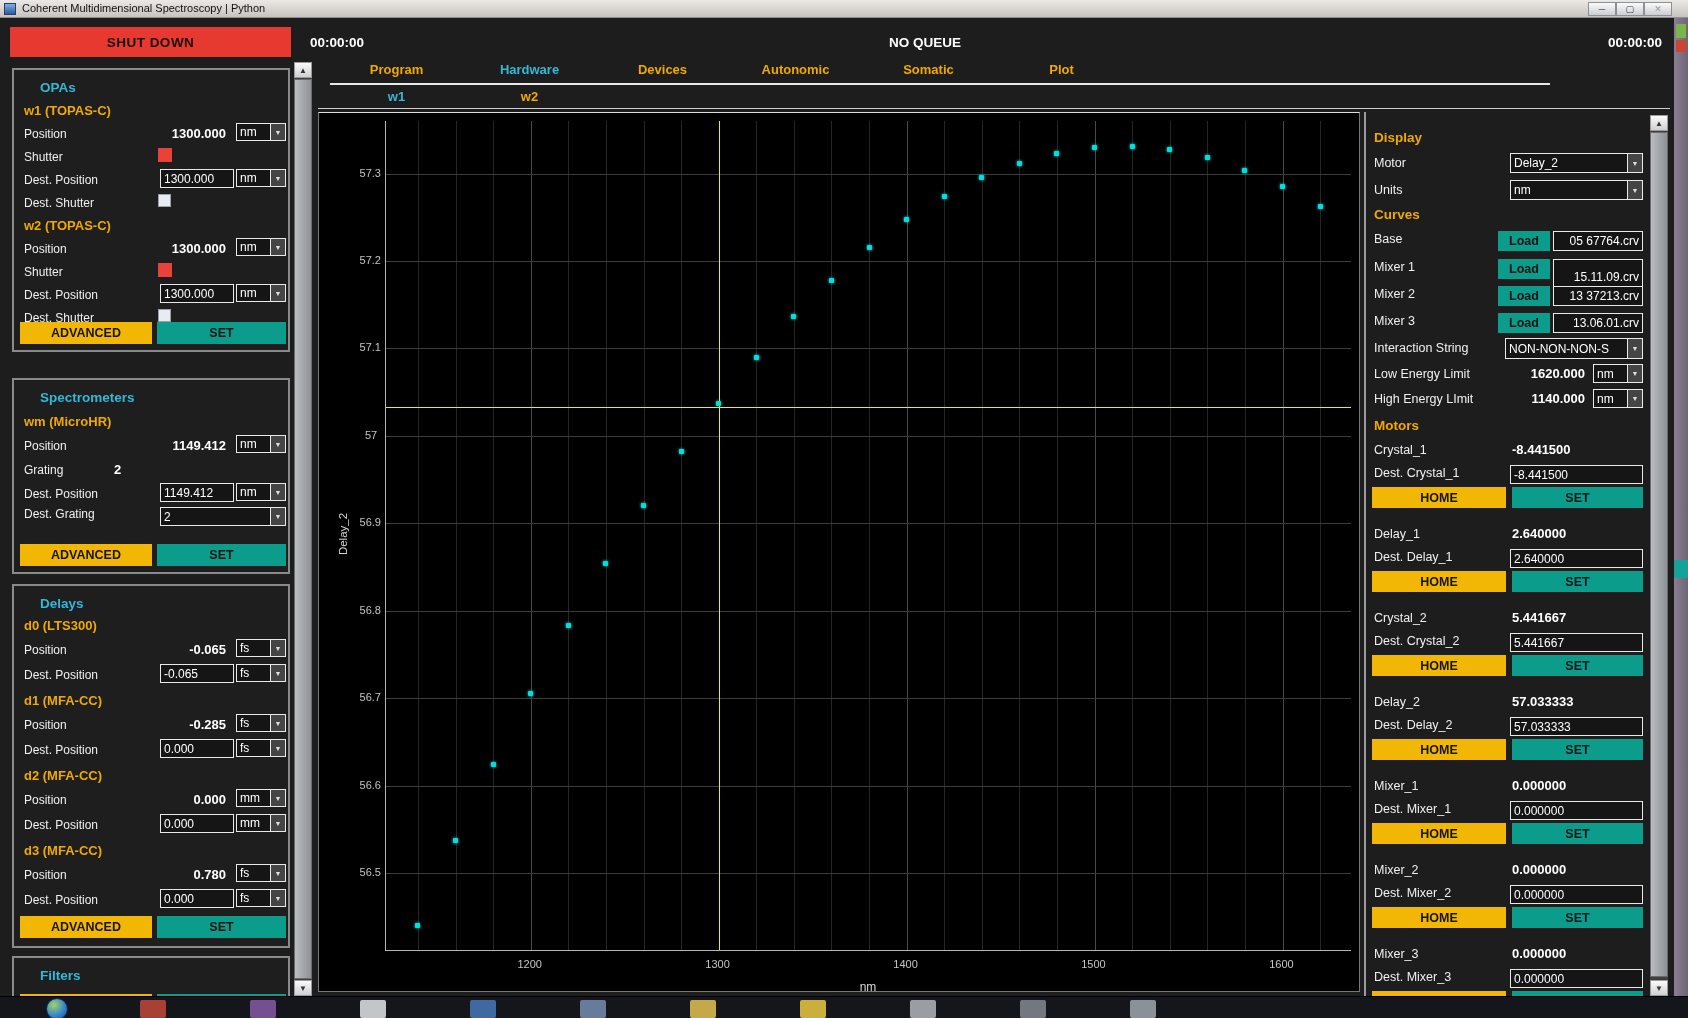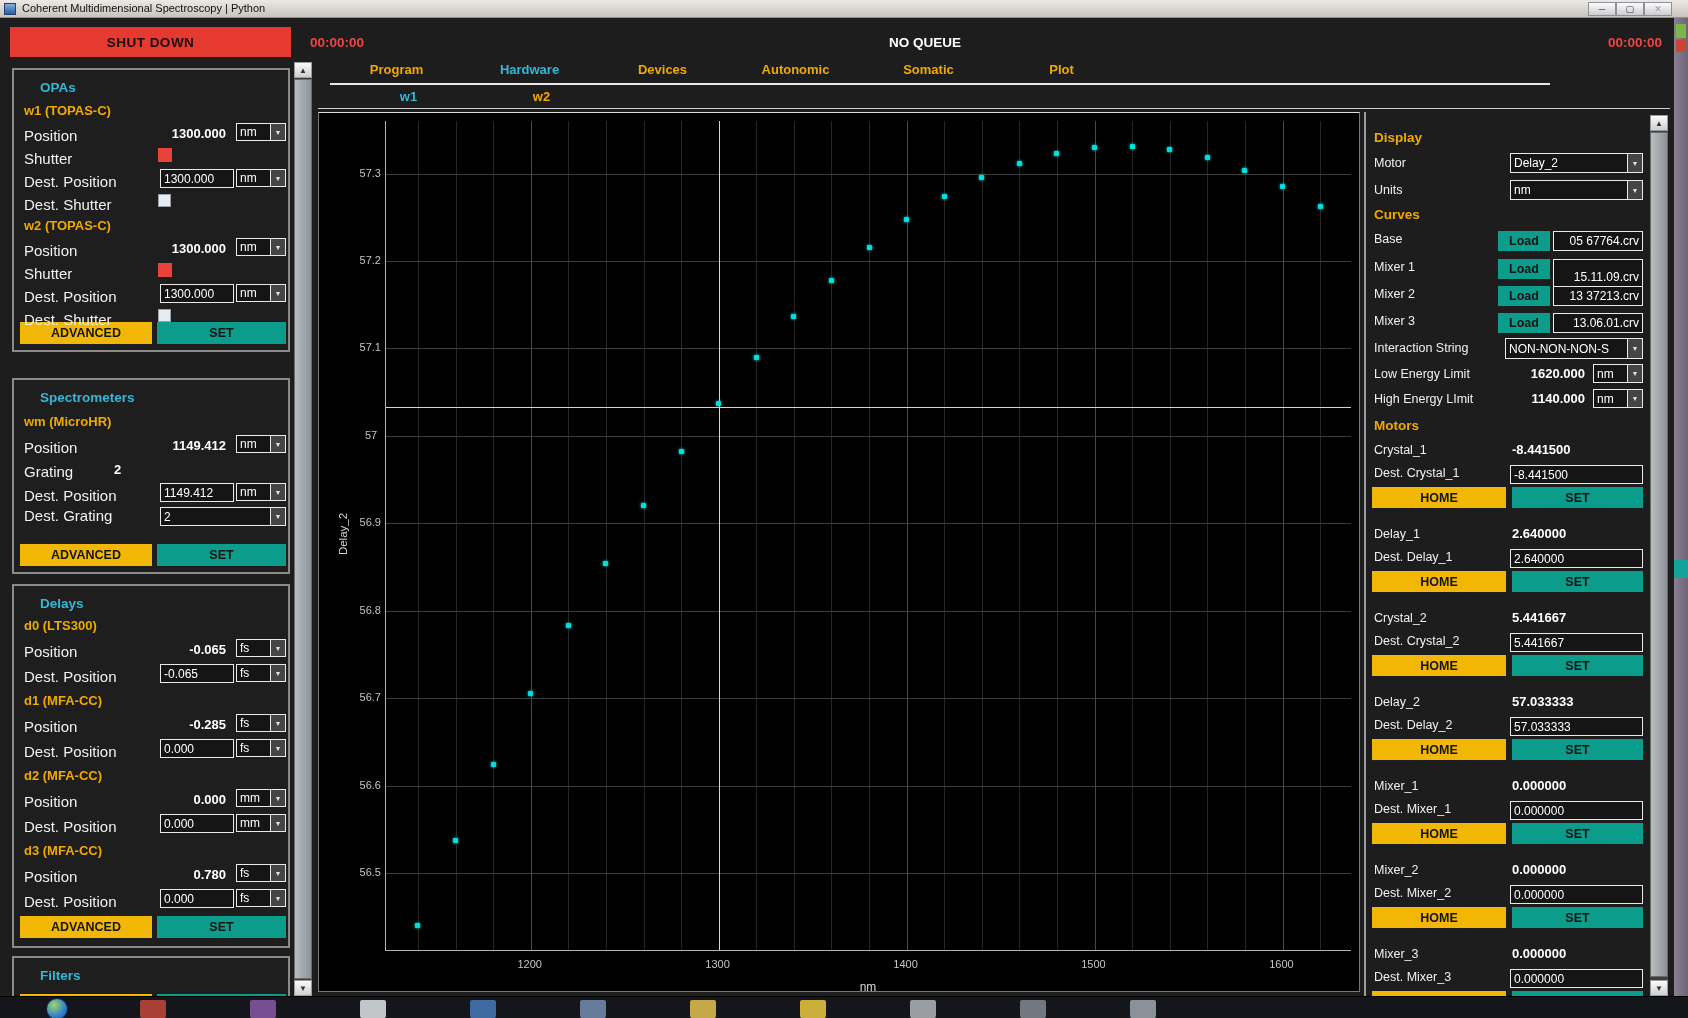--- a/index.html
+++ b/index.html
@@ -17,27 +17,27 @@
   .winbtn { display:inline-flex; align-items:center; justify-content:center;
     width:28px; height:14px; background:linear-gradient(#fbfbfb,#cdced2);
     border:1px solid #8e9097; font-size:9px; color:#333; }
   #winbtns { right:16px; top:2px; display:flex; }
   .winbtn.close { color:#9a9a9a; }
 
   
   #shutdown { left:10px; top:27px; width:281px; height:30px; background:#e6392f;
     display:flex; align-items:center; justify-content:center;
     font-weight:bold; font-size:13.5px; color:#1c0d0c; letter-spacing:0.5px; cursor:pointer; }
-  .timer { font-weight:bold; font-size:13.5px; color:#ef4444; }
+  .timer { font-weight:bold; font-size:13.5px; color:#ffffff; }
   #queue { font-weight:bold; font-size:13.5px; color:#fff; text-align:center; }
 
   
   .tabcell { width:133px; text-align:center; font-weight:bold; font-size:13px; cursor:pointer; }
   #tabs { left:330px; top:62px; display:flex; }
-  #subtabs { left:342px; top:89px; display:flex; }
+  #subtabs { left:330px; top:89px; display:flex; }
   .tab-y { color:#f0a902; } .tab-c { color:#35b7d7; }
   #tab-underline { left:330px; top:83px; width:1220px; height:2px; background:#e8e8e8; }
   #panel-topline { left:318px; top:108px; width:1352px; height:1px; background:#cfcfcf; }
 
   
   #plot { left:318px; top:112px; width:1042px; height:880px; background:#000;
     border:1px solid #777; border-top:1px solid #dedede; }
   #axes { left:66px; top:8px; width:966px; height:830px;
     border-left:1px solid #b5b5b5; border-bottom:1px solid #b5b5b5; }
   .gx { position:absolute; top:0; bottom:0; width:1px; background:#262626; }
@@ -47,21 +47,21 @@
   .pt { position:absolute; width:5px; height:5px; background:#00dede; border-radius:1px;
     box-shadow:0 0 3px #00e5e5; }
   .tk { position:absolute; color:#c4c4c4; font-size:11px; }
   .axlbl { position:absolute; color:#d6d6d6; font-size:12px; }
 
   
   #left-region { left:8px; top:62px; width:310px; height:934px; overflow:hidden; }
   .gbox { position:absolute; left:4px; width:278px; border:2px solid #8a8a8a; background:#1e1e1e; }
   .sec-hdr { position:absolute; left:26px; color:#35b7d7; font-weight:bold; font-size:13.5px; }
   .dev-hdr { position:absolute; left:10px; color:#f0a902; font-weight:bold; font-size:13px; }
-  .lbl { position:absolute; left:10px; color:#f0f0f0; font-size:15px; }
+  .lbl { position:absolute; left:10px; color:#f0f0f0; font-size:12px; }
   .val { position:absolute; color:#fff; font-weight:bold; font-size:13px; text-align:right; }
   .field { position:absolute; background:#151515; border:1px solid #e9e9e9; color:#fff;
     font-size:12px; padding:0 3px; display:flex; align-items:center; overflow:hidden; }
   .combo { position:absolute; background:#151515; border:1px solid #e9e9e9; display:flex; }
   .cv { flex:1; color:#fff; font-size:12px; padding:0 3px; display:flex; align-items:center; overflow:hidden; }
   .ca { width:15px; background:#454545; border-left:1px solid #e9e9e9; color:#e0e0e0;
     font-size:7px; display:flex; align-items:center; justify-content:center; }
   .btn { position:absolute; display:flex; align-items:center; justify-content:center;
     font-weight:bold; font-size:12.5px; color:#141414; cursor:pointer; }
   .btn.adv, .btn.home { background:#f2b705; }

